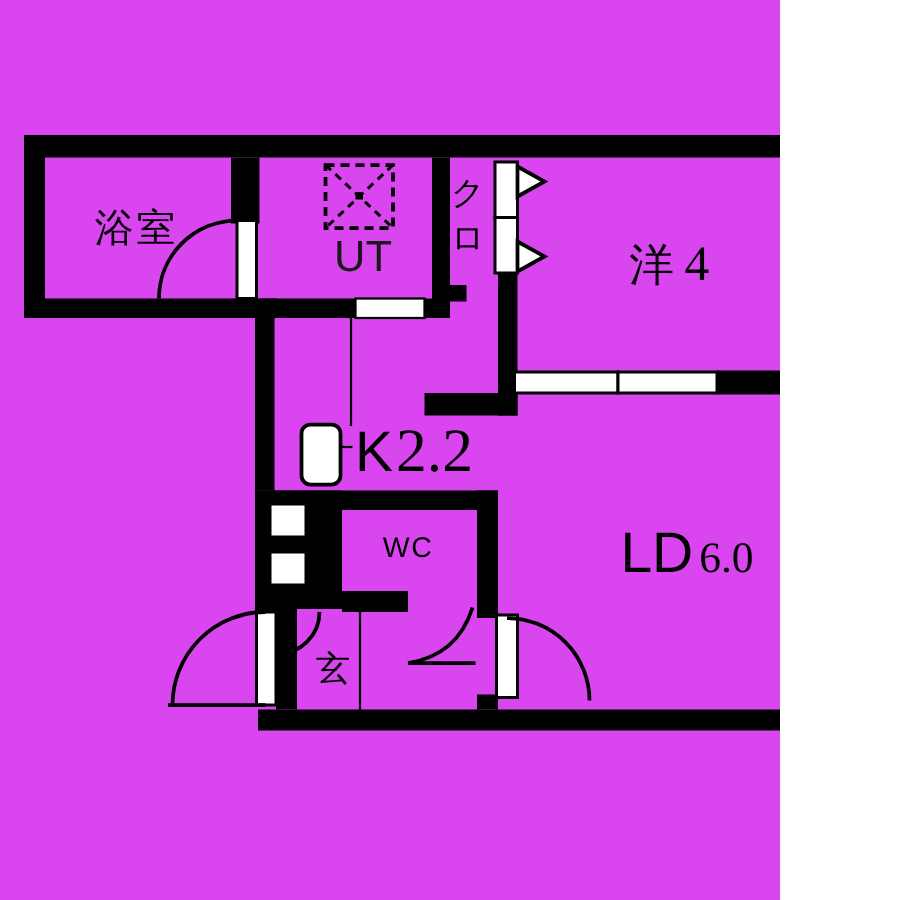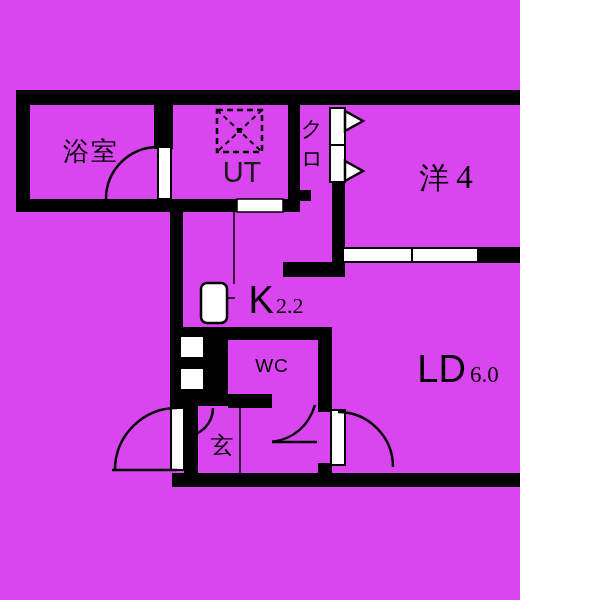--- a/index.html
+++ b/index.html
@@ -10,24 +10,24 @@
        display:flex;align-items:baseline;line-height:1;}
   .lbl .jp{font-family:"Liberation Sans", sans-serif;}
   .lbl .num{font-family:"Liberation Serif", "DejaVu Serif", serif;}
   .lbl-bath{font-size:26px;letter-spacing:2px;}
   .lbl-ut{font-size:29px;color:#1a1a1a;}
   .lbl-closet{font-size:22px;white-space:normal;width:23px;word-break:break-all;
               text-align:center;display:block;line-height:1.35;}
   .lbl-west .jp{font-size:30px;margin-right:7px;}
   .lbl-west .num{font-size:33px;}
   .lbl-kitchen .jp{font-size:38px;}
-  .lbl-kitchen .num{font-size:22px;margin-left:2px;}
+  .lbl-kitchen .num{font-size:41px;margin-left:2px;}
   .lbl-wc{font-size:19px;letter-spacing:1px;}
   .lbl-ld .jp{font-size:38px;}
-  .lbl-ld .num{font-size:23px;margin-left:4px;}
+  .lbl-ld .num{font-size:29px;margin-left:4px;}
   .lbl-entrance{font-size:23px;}
 </style>
 </head>
 <body>
 
 <div id="stage">
   <svg id="plan" width="600" height="600" viewBox="0 0 600 600">
       <rect x="16" y="90" width="561" height="15" fill="#000000"></rect>
       <rect x="16" y="90" width="14" height="122" fill="#000000"></rect>
       <rect x="16" y="199" width="169" height="13" fill="#000000"></rect>

